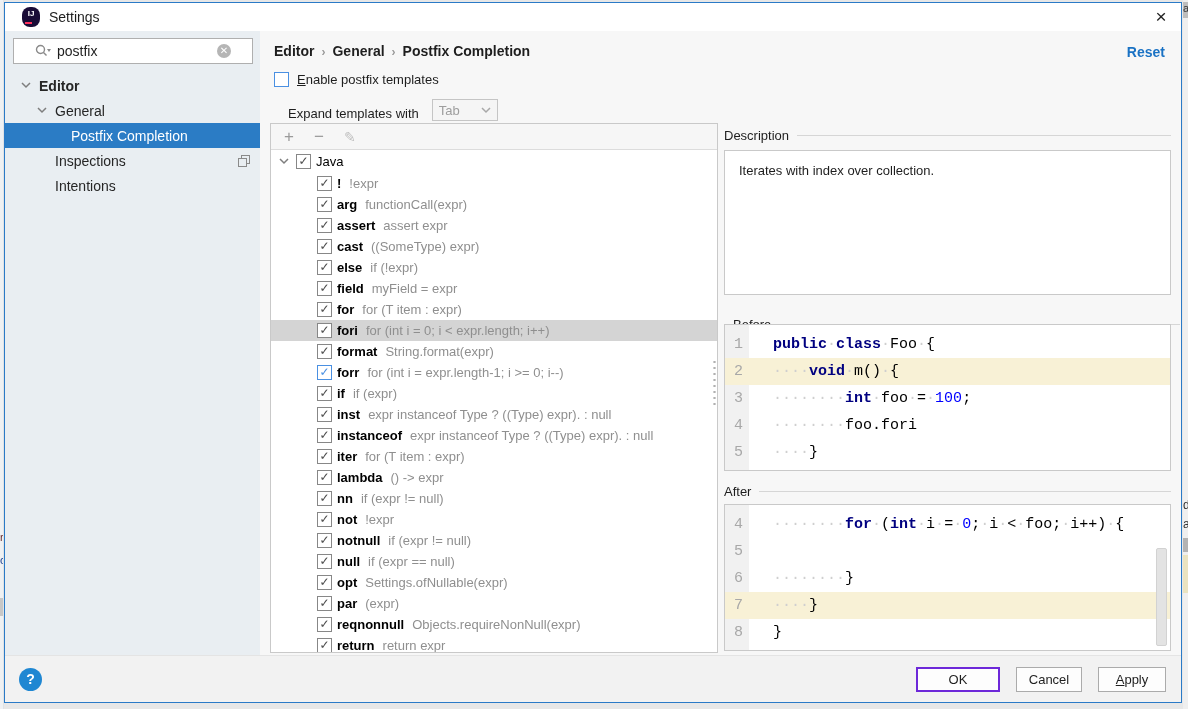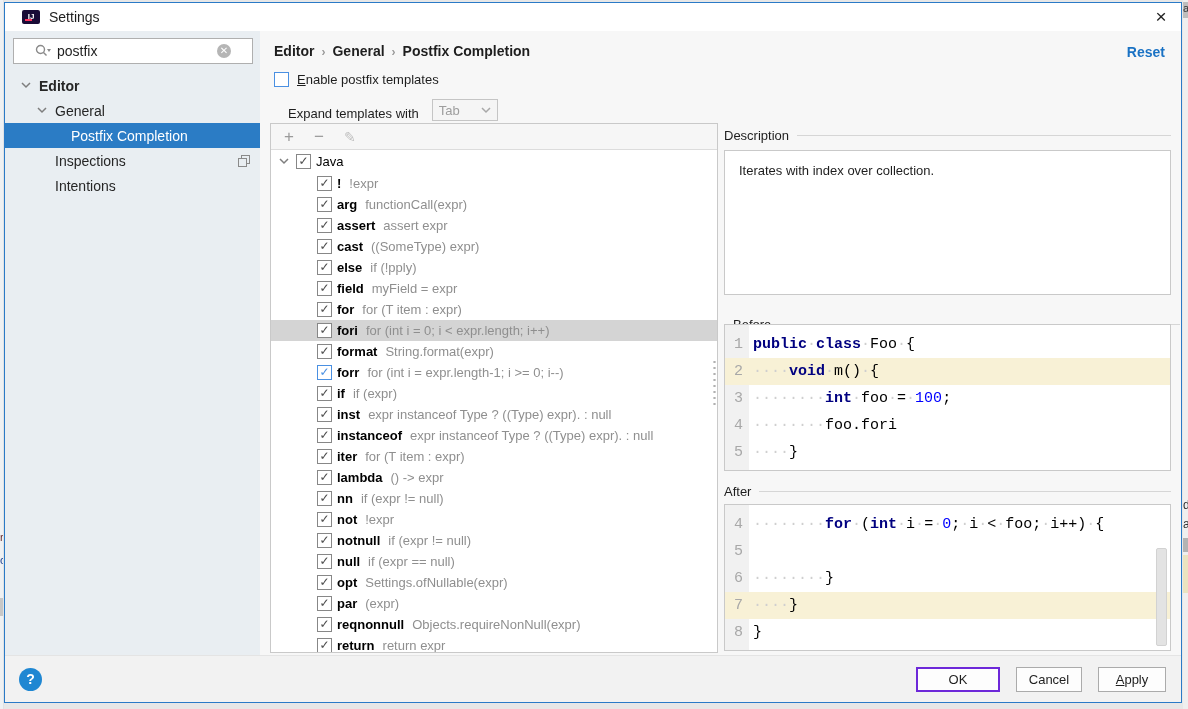--- a/index.html
+++ b/index.html
@@ -16,21 +16,21 @@
   .right-sliver .frag { position:absolute; left:0; font-size:12px; color:#333; }
   .right-sliver .bar { position:absolute; left:0; width:5px; height:14px; background:#b3b3b3; }
   .right-sliver .beige { position:absolute; left:0; width:5px; height:38px; background:#eae3c0; }
 
   
   .dialog { position:absolute; left:4px; top:2px; width:1178px; height:701px;
             background:#fff; border:1px solid #2a7ac7; }
 
   .titlebar { position:absolute; left:0; top:0; right:0; height:28px; background:#fff;
               display:flex; align-items:center; padding-left:17px; }
-  .logo { width:18px; height:14px; background:#190b36; border-radius:2px; margin-right:9px;
+  .logo { width:18px; height:20px; background:#190b36; border-radius:8px; margin-right:9px;
           position:relative; color:#fff; font-size:8px; font-weight:bold; text-align:center; line-height:14px; }
   .logo::after { content:""; position:absolute; left:3px; bottom:3px; width:7px; height:2px; background:#fe315d; }
   .win-title { font-size:14px; color:#1e1e1e; }
   .close-btn { position:absolute; right:7px; top:3px; width:26px; height:22px; text-align:center;
                font-size:19px; line-height:21px; color:#222; cursor:default; }
 
   
   .sidebar { position:absolute; left:0; top:28px; width:255px; bottom:47px; background:#e9eef2; }
   .search-wrap { margin:7px 7px 9px 8px; height:26px; background:#fff; border:1px solid #afafaf;
                  display:flex; align-items:center; padding:0 21px; }
@@ -90,21 +90,21 @@
   .p-before-box { top:293px; height:147px; }
   .p-after-box  { top:473px; height:147px; }
   .desc-text { padding:12px 14px; font-size:13px; color:#1e1e1e; }
 
   .code-wrap { position:relative; height:100%; padding-top:6px; }
   .gutter-strip { position:absolute; left:0; top:0; bottom:0; width:24px; background:#f1f1f1; }
   .code-line { position:relative; display:flex; height:27px; align-items:center;
                font-family:"Liberation Mono", monospace; font-size:15px; }
   .code-line.hl { background:#f8f1d6; }
   .gutter-num { flex:none; width:24px; text-align:right; padding-right:6px; color:#a8a8a8; }
-  .code-text { margin-left:4px; white-space:pre; }
+  .code-text { margin-left:24px; white-space:pre; }
   .c-kw { color:#000080; font-weight:bold; }
   .c-num { color:#0000ff; }
   .c-p { color:#000; }
   .c-ws { color:#cfcfcf; }
   .scroll-thumb { position:absolute; right:3px; bottom:4px; width:11px; height:98px;
                   background:#e3e3e3; border:1px solid #d2d2d2; border-radius:2px; }
 
   
   .footer { position:absolute; left:0; right:0; bottom:0; height:47px; background:#f2f2f2; border-top:1px solid #e4e4e4; }
   .help-btn { position:absolute; left:14px; top:12px; width:23px; height:23px; border-radius:50%;
@@ -267,21 +267,21 @@
 
   <div class="t-row">
     <span class="cbx chk">✓</span>
     <span class="t-name">cast</span>
     <span class="t-desc">((SomeType) expr)</span>
   </div>
 
   <div class="t-row">
     <span class="cbx chk">✓</span>
     <span class="t-name">else</span>
-    <span class="t-desc">if (!pply)</span>
+    <span class="t-desc">if (!expr)</span>
   </div>
 
   <div class="t-row">
     <span class="cbx chk">✓</span>
     <span class="t-name">field</span>
     <span class="t-desc">myField = expr</span>
   </div>
 
   <div class="t-row">
     <span class="cbx chk">✓</span>

